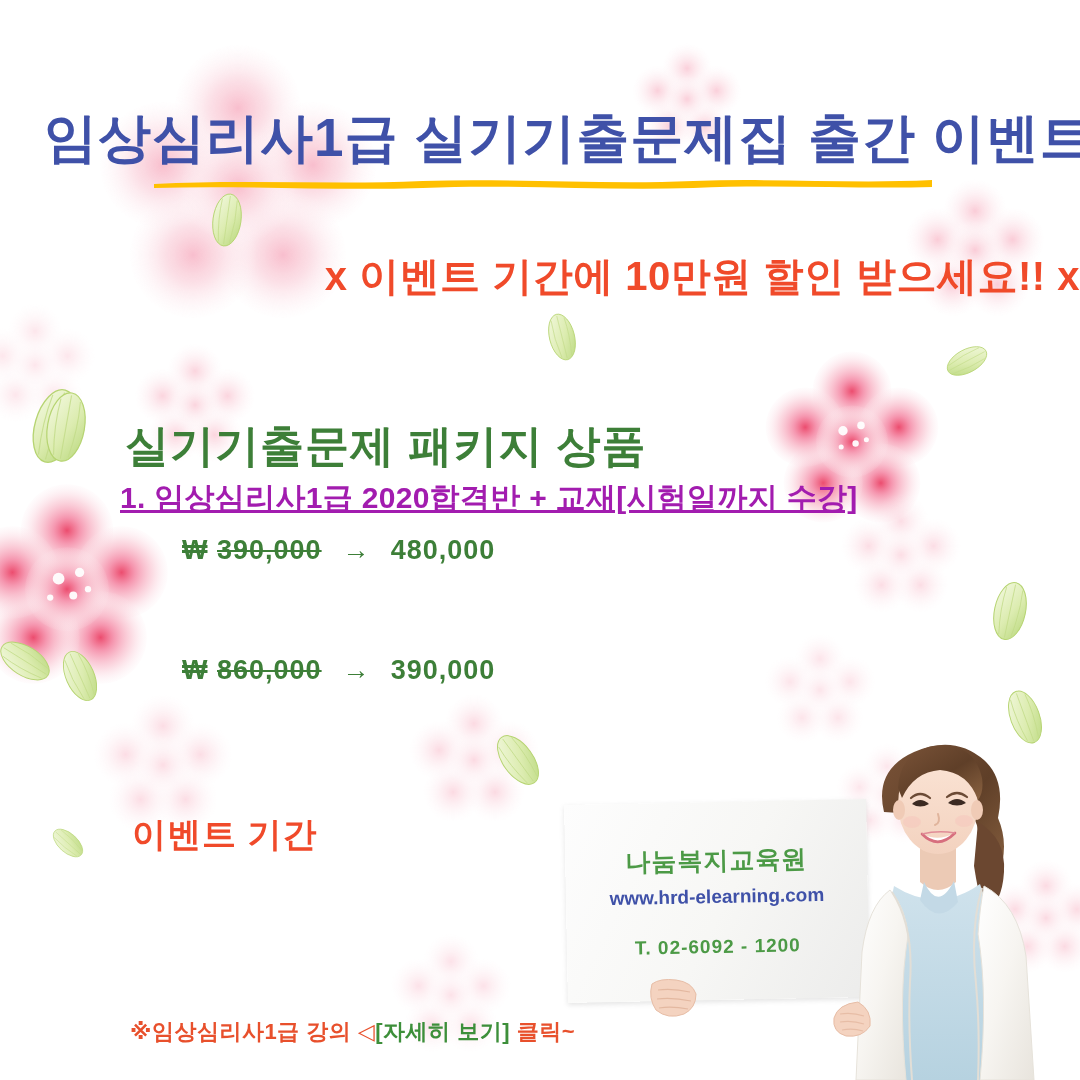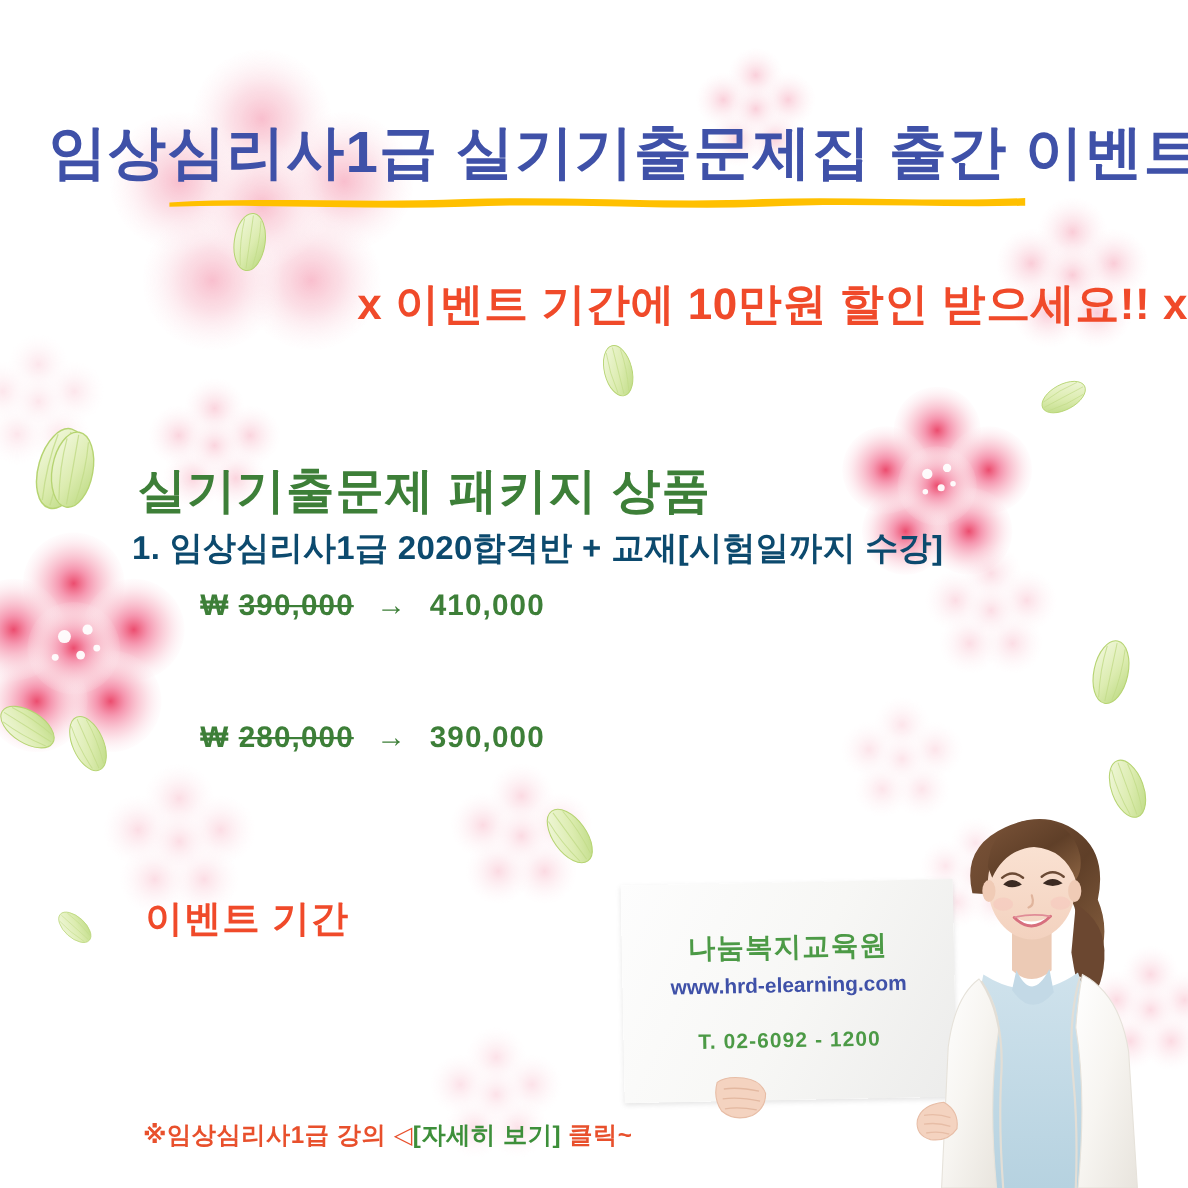--- a/index.html
+++ b/index.html
@@ -69,24 +69,25 @@
     color: #3d7f38;
     letter-spacing: 1px;
     white-space: nowrap;
     z-index: 6;
     margin-top: 20px;
   }
 
   .pkg-item {
     font-size: 30px;
     font-weight: bold;
-    color: #0c4a6e;
+    color: #a21caf;
     white-space: nowrap;
     z-index: 6;
     letter-spacing: 0.3px;
+    text-decoration: underline;
   }
   .pkg-item-1 { left: 76px; top: 478px; }
   .pkg-item-2 { left: 76px; top: 601px; }
 
   .pkg-price {
     font-size: 27px;
     font-weight: bold;
     color: #3d7f38;
     white-space: nowrap;
     z-index: 6;
@@ -547,27 +548,27 @@
   <div class="layer subtitle">x 이벤트 기간에 10만원 할인 받으세요!! x</div>
 
   <div class="layer section-heading">실기기출문제 패키지 상품</div>
 
   <div class="layer pkg-item pkg-item-1">1. 임상심리사1급 2020합격반 + 교재[시험일까지 수강]</div>
 
   <div class="layer pkg-price pkg-price-1">
     <span>₩</span>
     <span class="price-old">390,000</span>
     <span class="price-arrow">→</span>
-    <span>410,000</span>
+    <span>480,000</span>
   </div>
 
 
   <div class="layer pkg-price pkg-price-2">
     <span>₩</span>
-    <span class="price-old">280,000</span>
+    <span class="price-old">860,000</span>
     <span class="price-arrow">→</span>
     <span>390,000</span>
   </div>
 
   <div class="layer period-heading">이벤트 기간</div>
 
 
   <div class="layer cta">
     <span>※임상심리사1급 강의  ◁</span><span class="cta-link">[자세히 보기]</span><span> 클릭~</span>
   </div>

